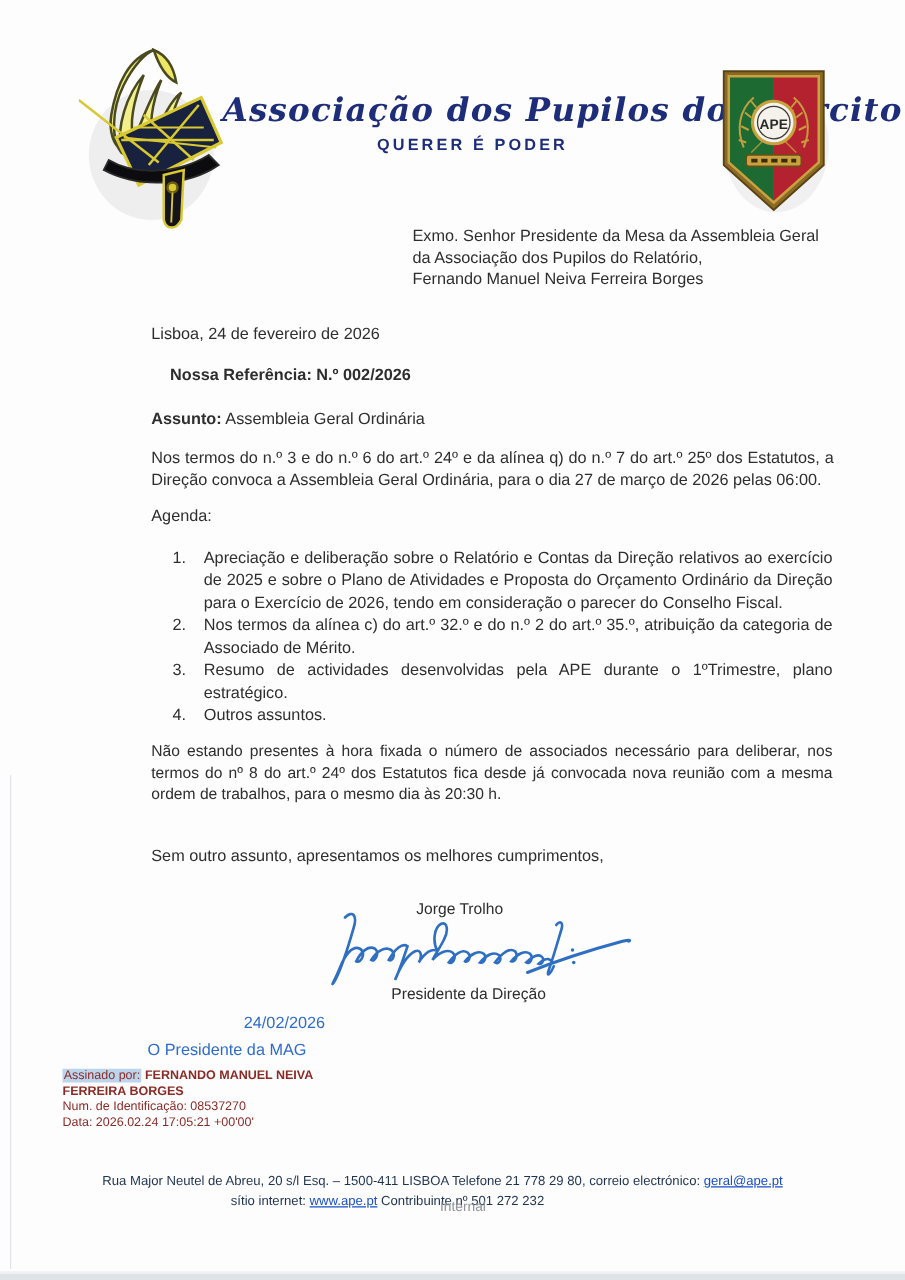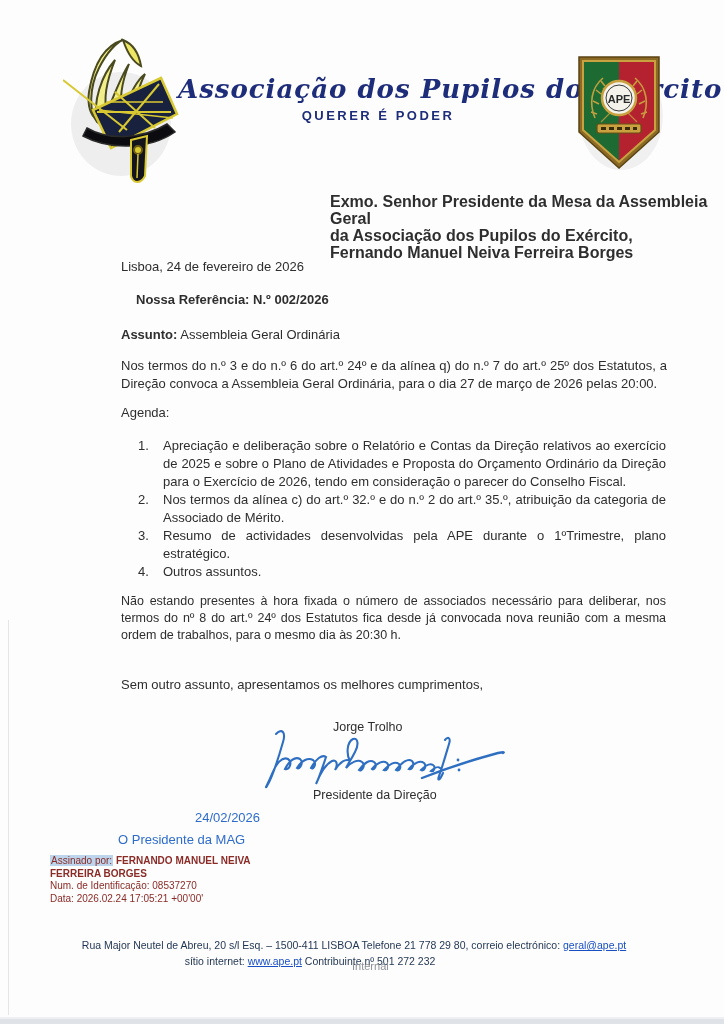--- a/index.html
+++ b/index.html
@@ -21,21 +21,21 @@
   }
   .org-name{
     font-family:"DejaVu Serif",serif;font-style:italic;font-weight:bold;
     font-size:26px;color:var(--navy);letter-spacing:1px;white-space:nowrap;
   }
   .motto{
     margin-top:4px;font-size:13px;font-weight:bold;color:var(--navy);letter-spacing:2.5px;
   }
 
   
-  .recipient{position:absolute;left:330px;top:193px;font-size:16px;line-height:17px;font-weight:bold;}
+  .recipient{position:absolute;left:330px;top:180px;font-size:13px;line-height:17px;}
 
   
   .date-line{position:absolute;left:121px;top:259px;font-size:13px;}
   .ref-line{position:absolute;left:136px;top:292px;font-size:13px;font-weight:bold;}
   .subject-line{position:absolute;left:121px;top:327px;font-size:13px;}
   .subject-line b{font-weight:bold;}
 
   
   .intro{position:absolute;left:121px;top:357px;width:546px;font-size:13px;line-height:18px;text-align:justify;}
   .agenda-label{position:absolute;left:121px;top:405px;font-size:13px;}
@@ -138,29 +138,29 @@
       <rect x="28" y="75" width="5" height="3"></rect>
         <rect x="36" y="75" width="5" height="3"></rect>
       <rect x="44" y="75" width="5" height="3"></rect>
         <rect x="52" y="75" width="5" height="3"></rect>
       <rect x="60" y="75" width="4" height="3"></rect>
     </g>
   </svg>
 
   <div class="recipient">
     <div>Exmo. Senhor Presidente da Mesa da Assembleia Geral</div>
-    <div>da Associação dos Pupilos do Exército,</div>
+    <div>da Associação dos Pupilos do Relatório,</div>
     <div>Fernando Manuel Neiva Ferreira Borges</div>
   </div>
 
   <div class="date-line">Lisboa, 24 de fevereiro de 2026</div>
   <div class="ref-line">Nossa Referência: N.º 002/2026</div>
   <div class="subject-line"><b>Assunto:</b><span> Assembleia Geral Ordinária</span></div>
 
-  <div class="intro">Nos termos do n.º 3 e do n.º 6 do art.º 24º e da alínea q) do n.º 7 do art.º 25º dos Estatutos, a Direção convoca a Assembleia Geral Ordinária, para o dia 27 de março de 2026 pelas 20:00.</div>
+  <div class="intro">Nos termos do n.º 3 e do n.º 6 do art.º 24º e da alínea q) do n.º 7 do art.º 25º dos Estatutos, a Direção convoca a Assembleia Geral Ordinária, para o dia 27 de março de 2026 pelas 06:00.</div>
   <div class="agenda-label">Agenda:</div>
   <ol class="agenda">
     <li>Apreciação e deliberação sobre o Relatório e Contas da Direção relativos ao exercício de 2025 e sobre o Plano de Atividades e Proposta do Orçamento Ordinário da Direção para o Exercício de 2026, tendo em consideração o parecer do Conselho Fiscal.</li>
     <li>Nos termos da alínea c) do art.º 32.º e do n.º 2 do art.º 35.º, atribuição da categoria de Associado de Mérito.</li>
     <li>Resumo de actividades desenvolvidas pela APE durante o 1ºTrimestre, plano estratégico.</li>
     <li>Outros assuntos.</li>
   </ol>
   <div class="notice">Não estando presentes à hora fixada o número de associados necessário para deliberar, nos termos do nº 8 do art.º 24º dos Estatutos fica desde já convocada nova reunião com a mesma ordem de trabalhos, para o mesmo dia às 20:30 h.</div>
   <div class="closing">Sem outro assunto, apresentamos os melhores cumprimentos,</div>
 

